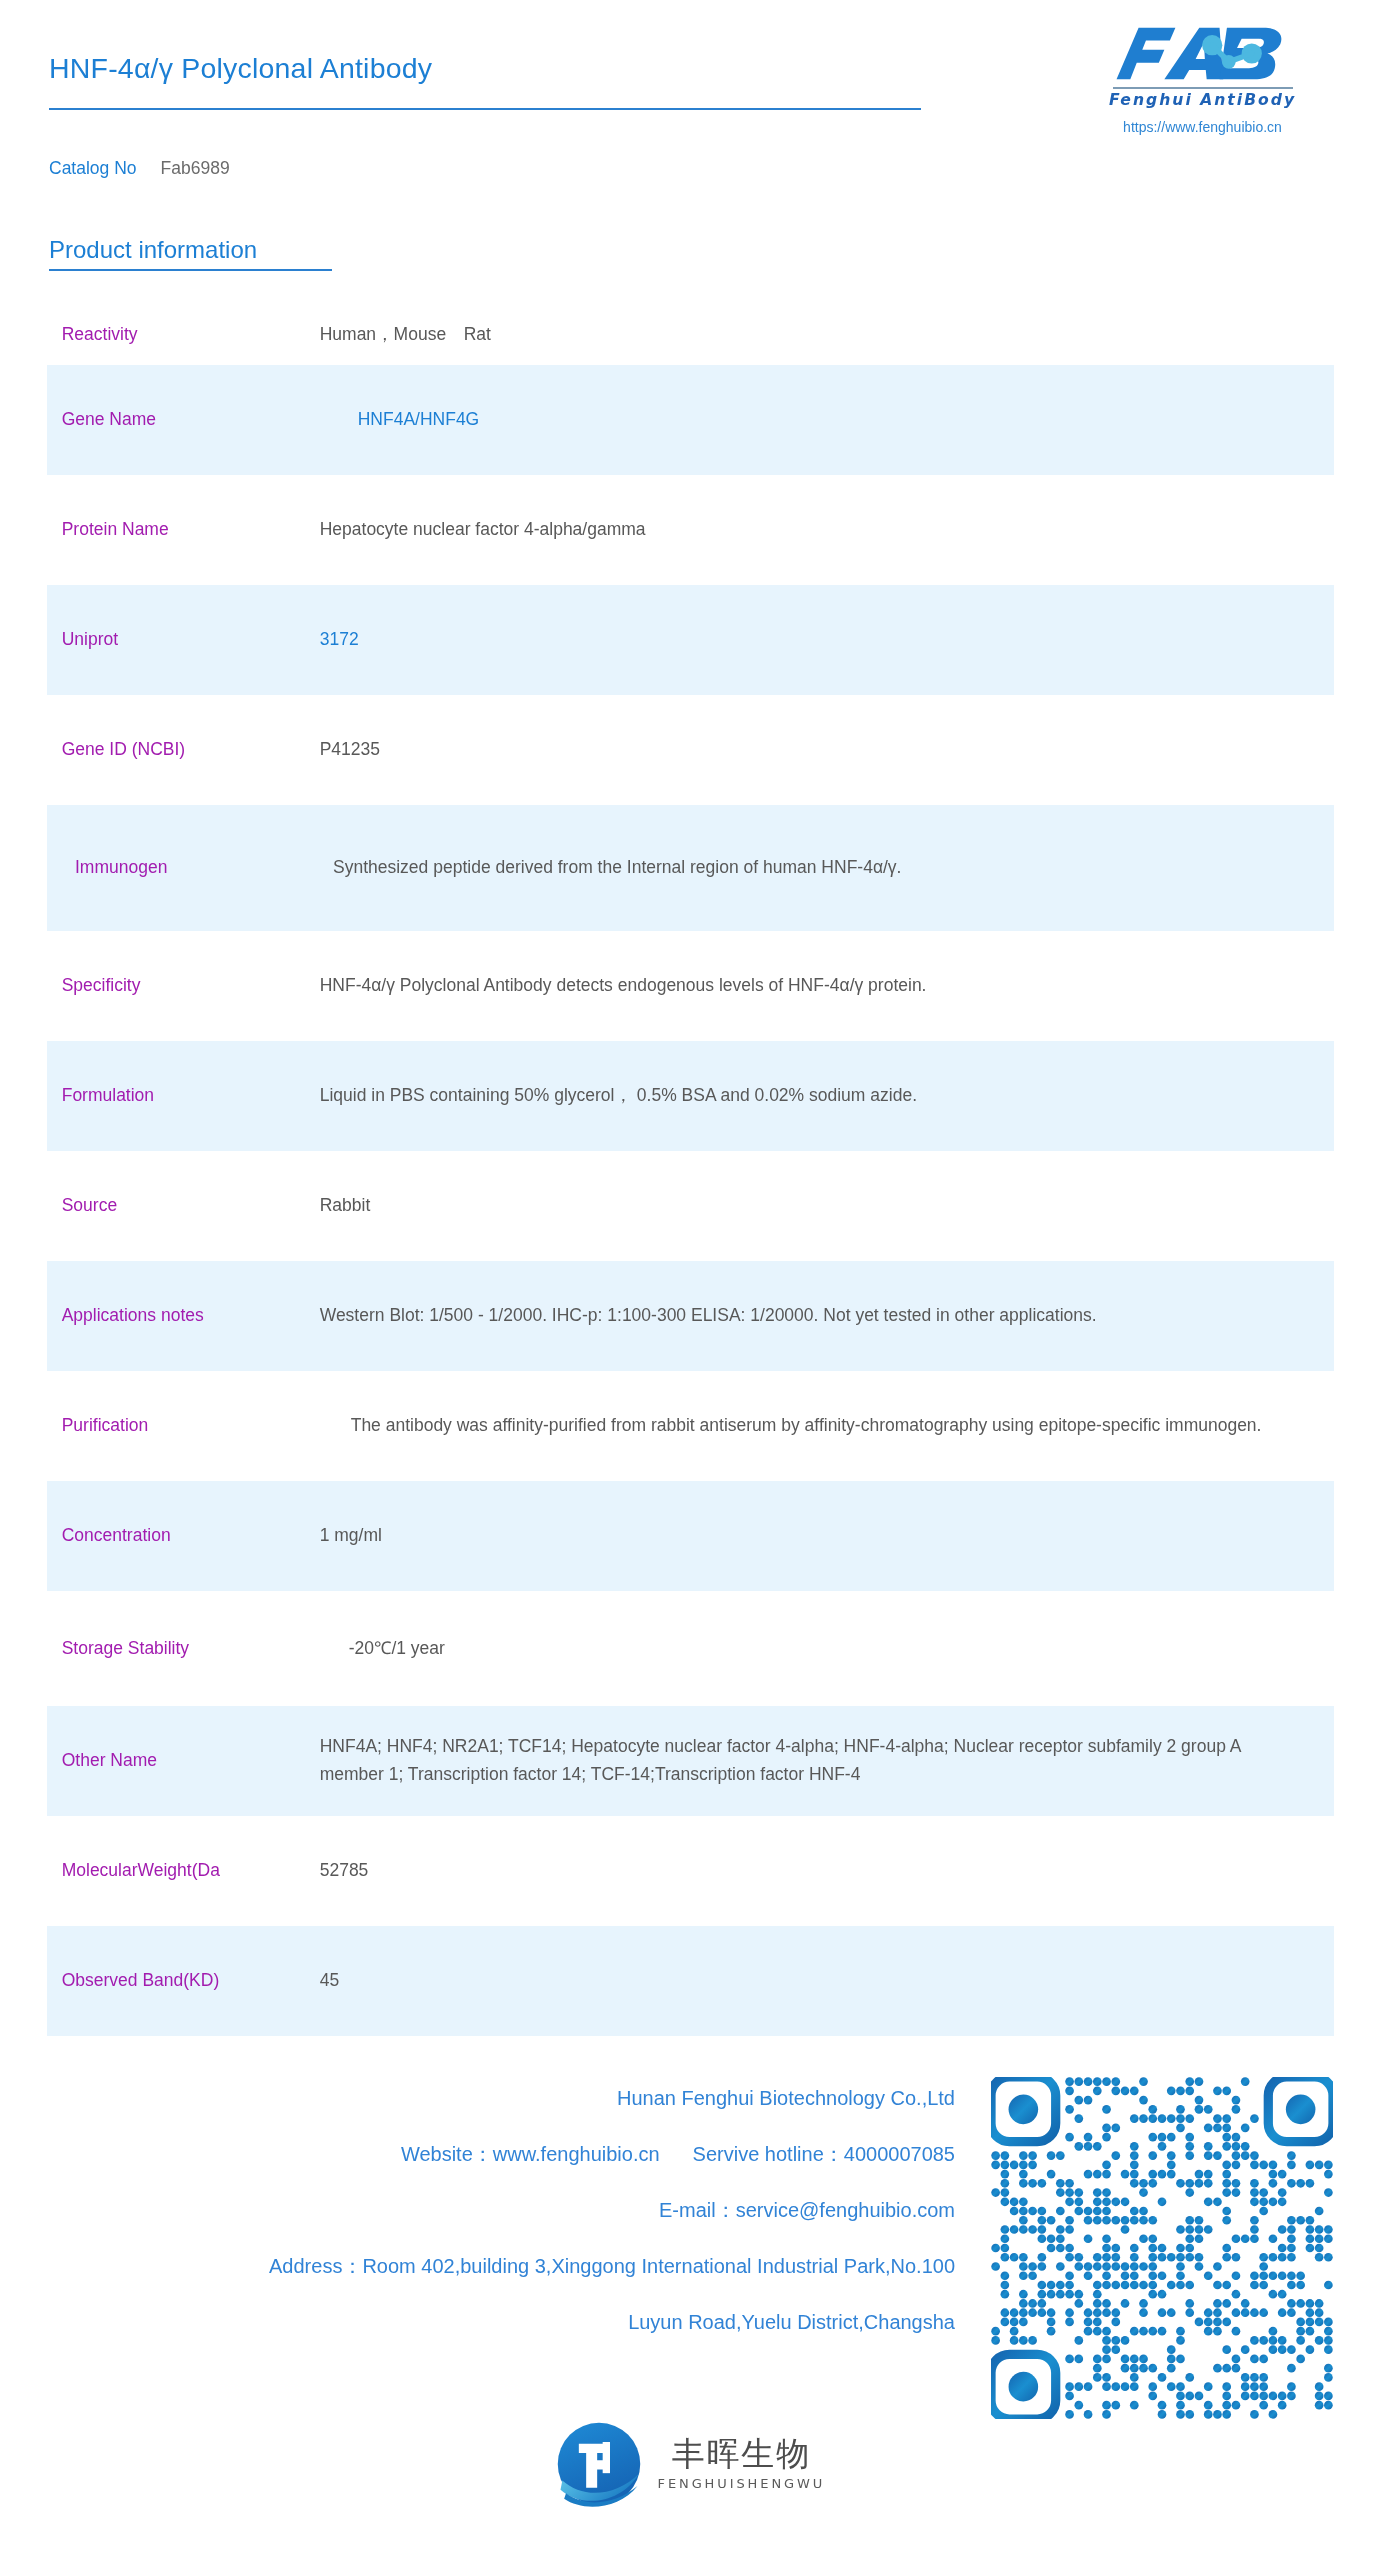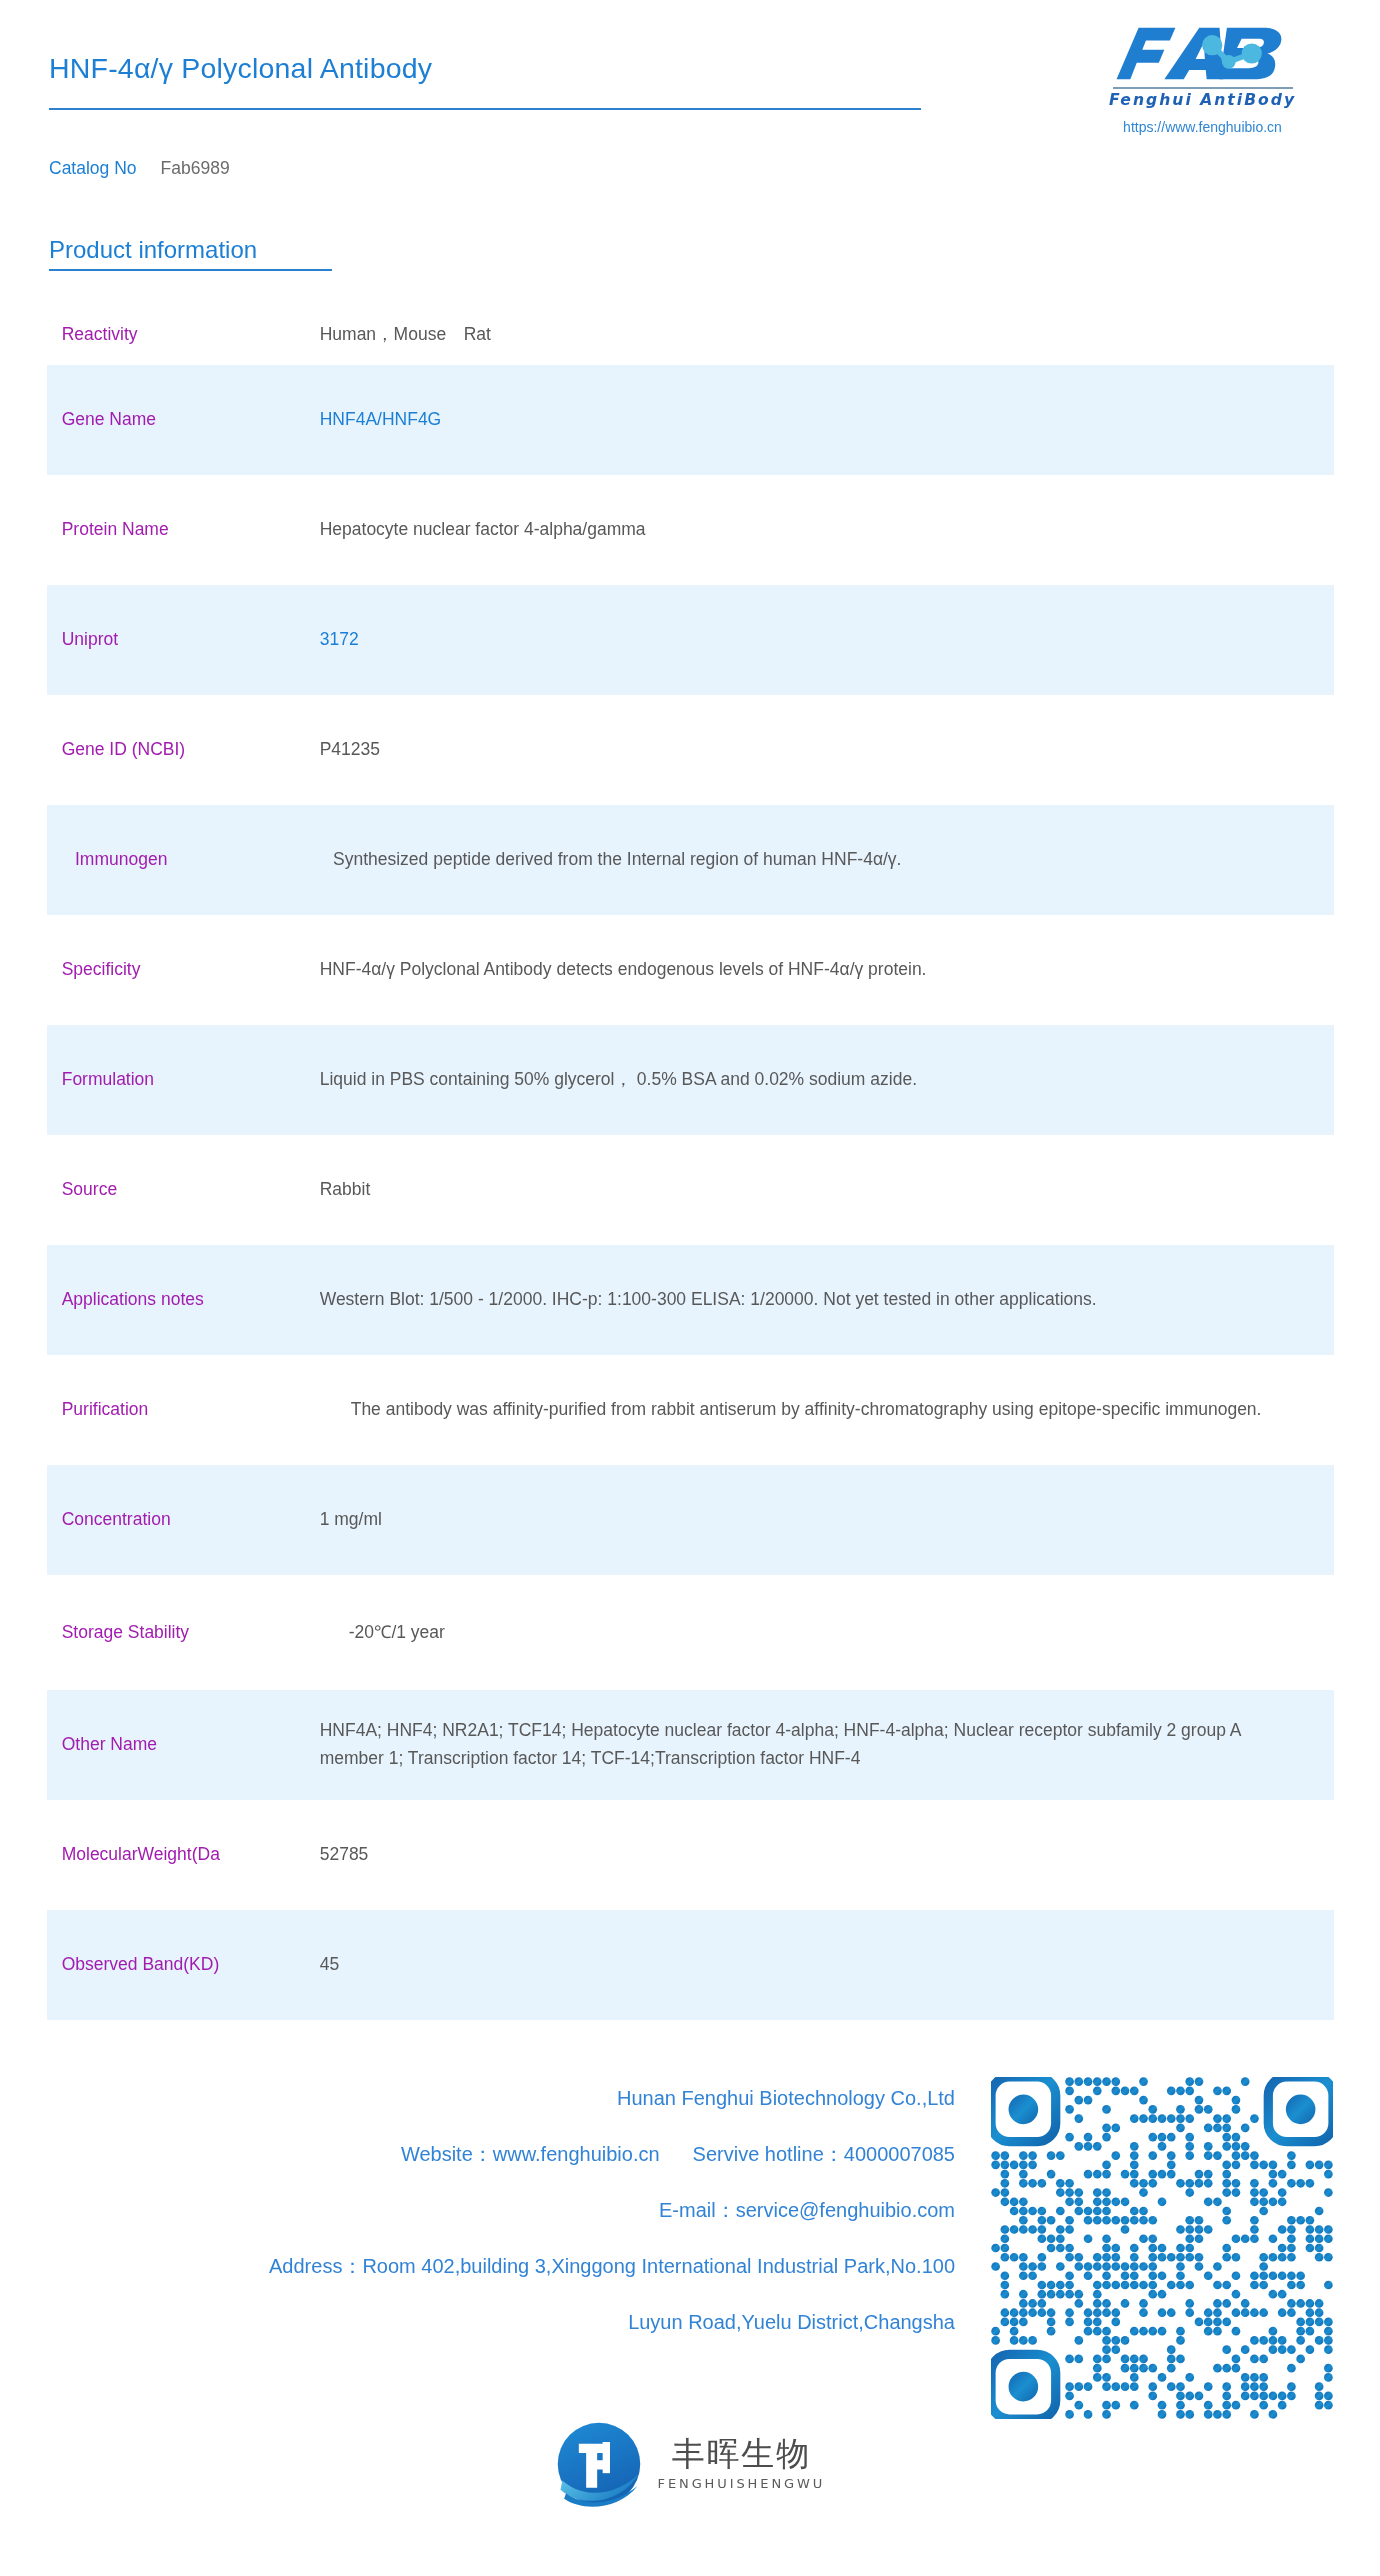--- a/index.html
+++ b/index.html
@@ -252,37 +252,37 @@
 <div class="section-head">
   <div class="section-head-text">Product information</div>
   <div class="section-head-rule"></div>
 </div>
 
 <div class="info-table" id="info-table">
     <div class="info-row plain" style="height: 61px;">
       <div class="cell-label">Reactivity</div>
       <div class="cell-value">Human，Mouse　Rat</div>
     </div>
-    <div class="info-row shaded" style="height: 110px;">
+    <div class="info-row shaded" style="height: 110px; gap: 38px;">
       <div class="cell-label">Gene Name</div>
       <div class="cell-value accent">HNF4A/HNF4G</div>
     </div>
     <div class="info-row plain" style="height: 110px;">
       <div class="cell-label">Protein Name</div>
       <div class="cell-value">Hepatocyte nuclear factor 4-alpha/gamma</div>
     </div>
     <div class="info-row shaded" style="height: 110px;">
       <div class="cell-label">Uniprot</div>
       <div class="cell-value accent">3172</div>
     </div>
     <div class="info-row plain" style="height: 110px;">
       <div class="cell-label">Gene ID (NCBI)</div>
       <div class="cell-value">P41235</div>
     </div>
-    <div class="info-row shaded" style="height: 110px; padding-left: 28px;">
+    <div class="info-row shaded" style="height: 126px; padding-left: 28px;">
       <div class="cell-label">Immunogen</div>
       <div class="cell-value">Synthesized peptide derived from the Internal region of human HNF-4α/γ.</div>
     </div>
     <div class="info-row plain" style="height: 110px;">
       <div class="cell-label">Specificity</div>
       <div class="cell-value">HNF-4α/γ Polyclonal Antibody detects endogenous levels of HNF-4α/γ protein.</div>
     </div>
     <div class="info-row shaded" style="height: 110px;">
       <div class="cell-label">Formulation</div>
       <div class="cell-value">Liquid in PBS containing 50% glycerol， 0.5% BSA and 0.02% sodium azide.</div>

